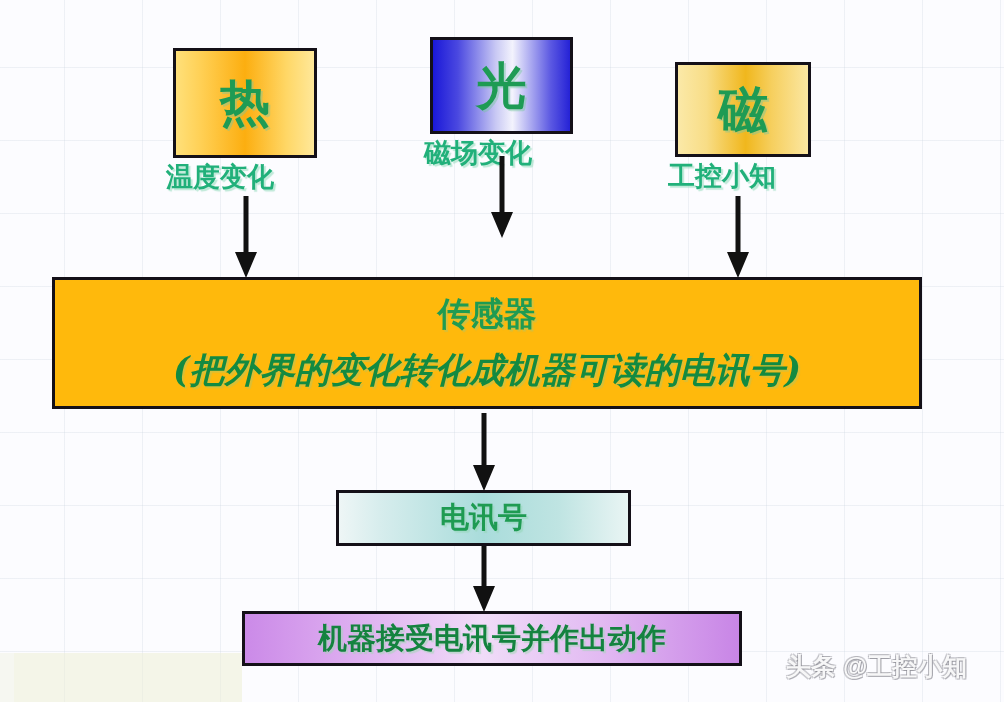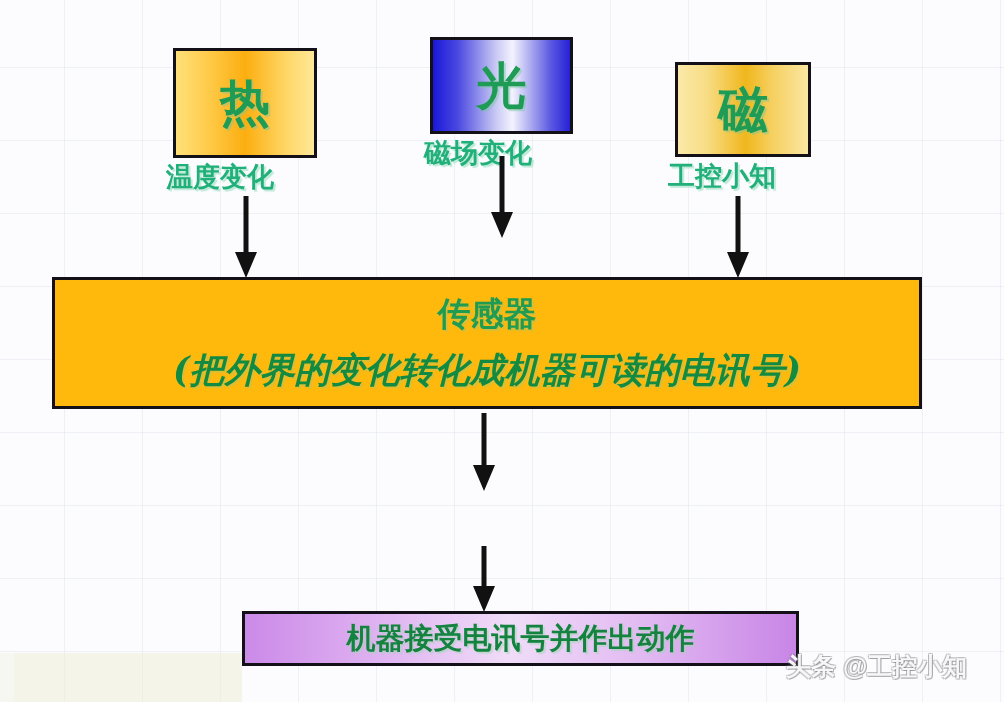--- a/index.html
+++ b/index.html
@@ -118,21 +118,21 @@
   .signal-text {
     font-size: 29px;
     font-weight: 700;
     color: #1e9b52;
     text-shadow: 2px 2px 1px rgba(150,215,185,0.6);
     font-family: "DejaVu Serif", "Liberation Serif", serif;
   }
 
   
   .box-machine {
-    left: 242px; top: 611px; width: 557px; height: 55px;
+    left: 242px; top: 611px; width: 500px; height: 55px;
     background: linear-gradient(to right,
         #cb8ae8 0%, #d9a4ee 16%, #f0dcf8 48%, #e2baf2 72%, #c885e6 100%);
   }
   .machine-text {
     font-size: 29px;
     font-weight: 700;
     color: #14833f;
     text-shadow: 2px 2px 1px rgba(160,215,180,0.55);
     font-family: "DejaVu Serif", "Liberation Serif", serif;
   }
@@ -196,20 +196,23 @@
 
   <div class="box box-sensor">
     <div class="sensor-line1">传感器</div>
     <div class="sensor-line2">(把外界的变化转化成机器可读的电讯号)</div>
   </div>
 
   <svg class="arrow" style="left:464px; top:413px;" width="40" height="78" viewBox="0 0 40 78">
     <path d="M17.5 0 h5 v52 h8.5 L20 78 L9 52 h8.5 Z" fill="#111111"></path>
   </svg>
 
+  <div class="box box-signal">
+    <span class="signal-text">电讯号</span>
+  </div>
 
   <svg class="arrow" style="left:464px; top:546px;" width="40" height="66" viewBox="0 0 40 66">
     <path d="M17.5 0 h5 v40 h8.5 L20 66 L9 40 h8.5 Z" fill="#111111"></path>
   </svg>
 
   <div class="box box-machine">
     <span class="machine-text">机器接受电讯号并作出动作</span>
   </div>
 
   <div class="watermark">头条 @工控小知</div>

